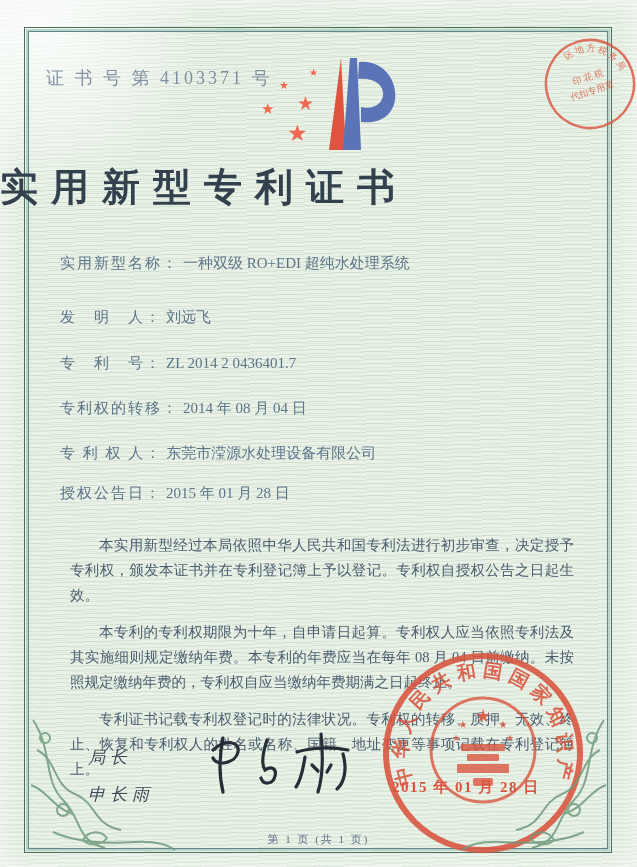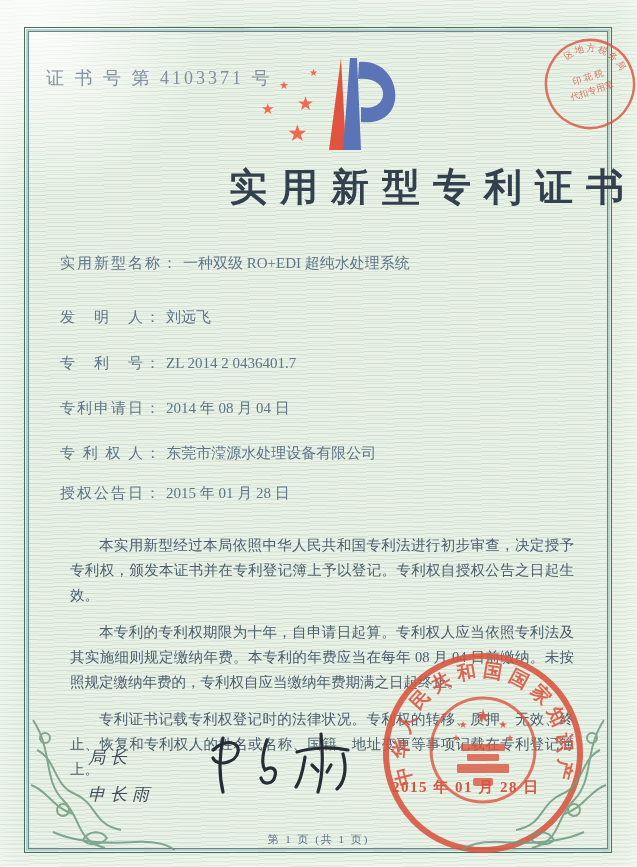--- a/index.html
+++ b/index.html
@@ -24,21 +24,21 @@
   .frame-inner{
     position:absolute;left:0;top:0;right:0;bottom:0;
     border:1px solid #5e8890;
   }
   .cert-no{
     position:absolute;left:46px;top:66px;font-size:18px;letter-spacing:3px;
     color:#8090a2;
   }
   .logo{position:absolute;left:253px;top:50px;width:144px;height:108px;}
   .title{
-    position:absolute;left:0;top:162px;width:100%;text-align:right;
+    position:absolute;left:0;top:162px;width:100%;text-align:left;
     font-size:38px;font-weight:700;letter-spacing:13px;color:#33404d;
   }
   .field{
     position:absolute;left:60px;width:520px;font-size:15px;color:#5d7489;
     white-space:nowrap;
   }
   .field .lbl{letter-spacing:2px;}
   .field .val{margin-left:4px;}
   .f0{top:254px}.f1{top:308px}.f2{top:354px}.f3{top:399px}.f4{top:444px}.f5{top:484px}
   .body-text{
@@ -95,21 +95,21 @@
   <div class="field f0">
     <span class="lbl">实用新型名称：</span><span class="val">一种双级 RO+EDI 超纯水处理系统</span>
   </div>
   <div class="field f1">
     <span class="lbl">发　明　人：</span><span class="val">刘远飞</span>
   </div>
   <div class="field f2">
     <span class="lbl">专　利　号：</span><span class="val">ZL 2014 2 0436401.7</span>
   </div>
   <div class="field f3">
-    <span class="lbl">专利申请日：</span><span class="val">2014 年 08 月 04 日</span>
+    <span class="lbl">专利权的转移：</span><span class="val">2014 年 08 月 04 日</span>
   </div>
   <div class="field f4">
     <span class="lbl">专 利 权 人：</span><span class="val">东莞市滢源水处理设备有限公司</span>
   </div>
   <div class="field f5">
     <span class="lbl">授权公告日：</span><span class="val">2015 年 01 月 28 日</span>
   </div>
 
   <div class="body-text">
     <p>本实用新型经过本局依照中华人民共和国专利法进行初步审查，决定授予专利权，颁发本证书并在专利登记簿上予以登记。专利权自授权公告之日起生效。</p>

